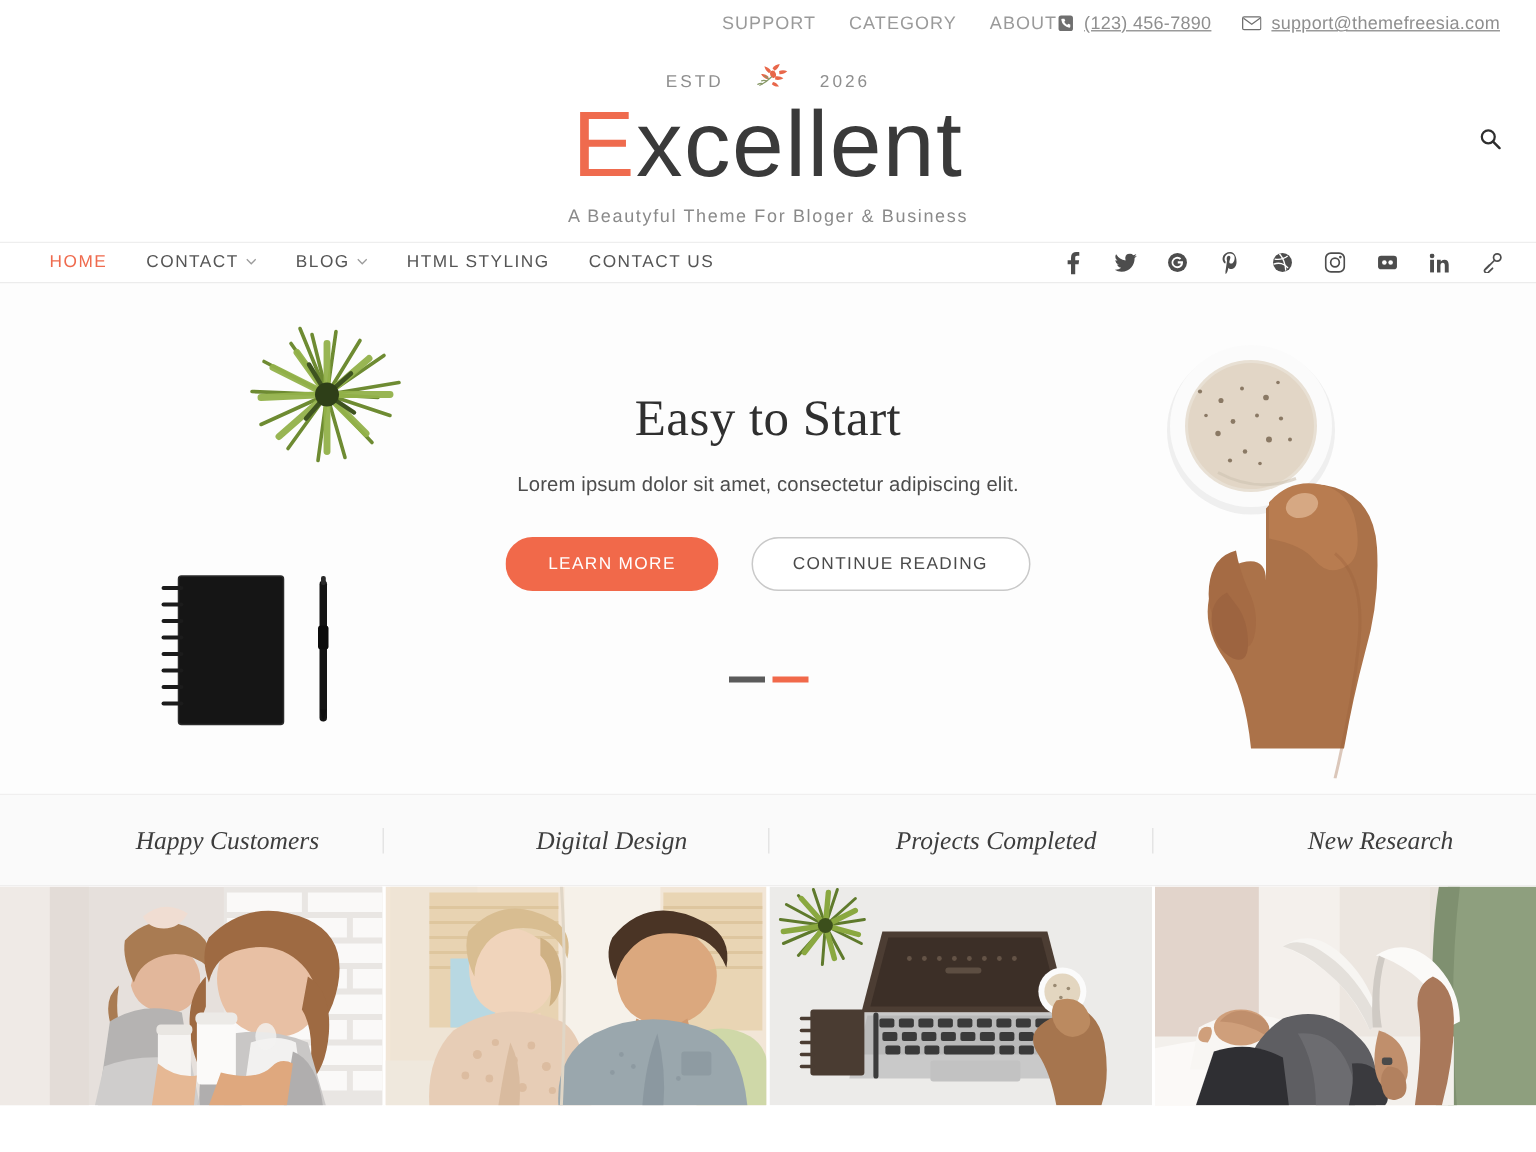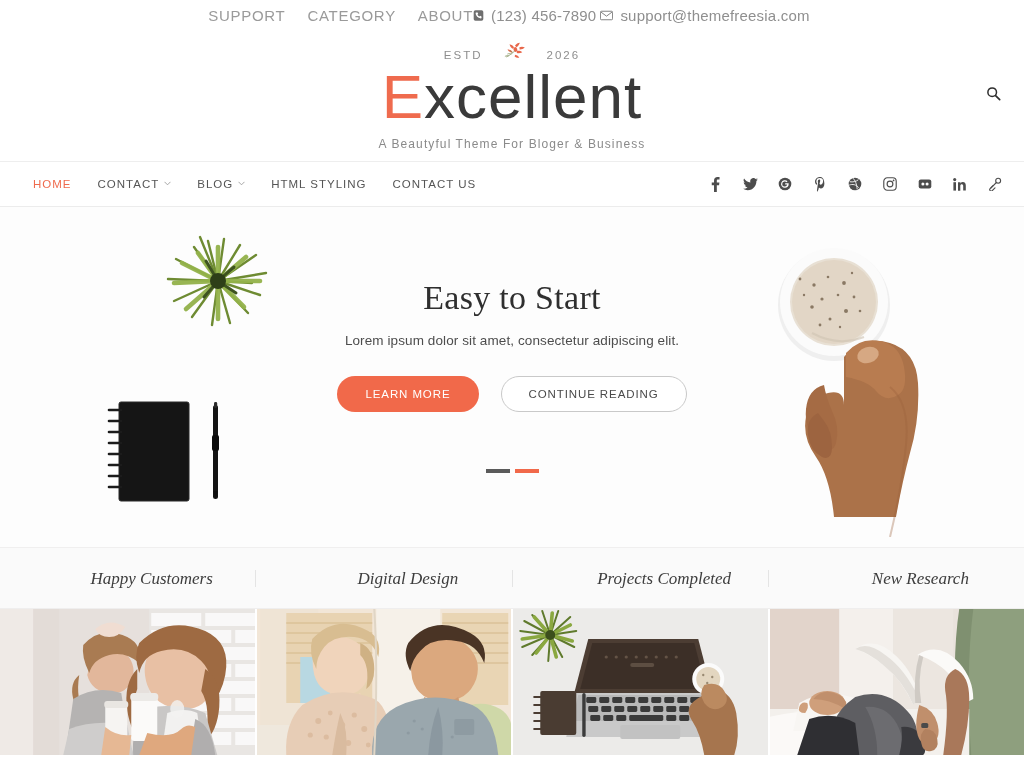--- a/index.html
+++ b/index.html
@@ -11,30 +11,30 @@
     background: #ffffff;
     font-family: "Liberation Sans", sans-serif;
     color: #5a5a5a;
   }
 
   
   .topbar {
     height: 26px;
     display: flex;
     align-items: center;
-    justify-content: center;
+    justify-content: flex-end;
     padding: 4px 24px 0 18px;
     background: #ffffff;
-    font-size: 15px;
+    font-size: 12px;
     letter-spacing: 0.7px;
     color: #9a9a9a;
   }
   .topbar-left { display: flex; gap: 22px; align-items: center; }
   .topbar-left a { color: #9a9a9a; text-decoration: none; }
-  .topbar-right { display: flex; gap: 4px; align-items: center; letter-spacing: 0.2px; }
+  .topbar-right { display: flex; gap: 20px; align-items: center; letter-spacing: 0.2px; text-decoration: underline; }
   .contact-item { display: flex; align-items: center; gap: 7px; color: #8f8f8f; }
   .contact-item svg { display: block; }
 
   
   .brand-wrap {
     position: relative;
     height: 135px;
     display: flex;
     flex-direction: column;
     align-items: center;
@@ -73,21 +73,21 @@
     position: absolute;
     right: 18px;
     top: 56px;
     width: 26px; height: 26px;
     display: flex; align-items: center; justify-content: center;
     cursor: pointer;
   }
 
   
   .mainnav {
-    height: 46px;
+    height: 28px;
     border-top: 1px solid #eeeeee;
     border-bottom: 1px solid #ececec;
     display: flex;
     align-items: center;
     justify-content: space-between;
     padding: 0 12px 0 20px;
     background: #fff;
   }
   .nav-items { display: flex; align-items: center; gap: 0; }
   .nav-item {

